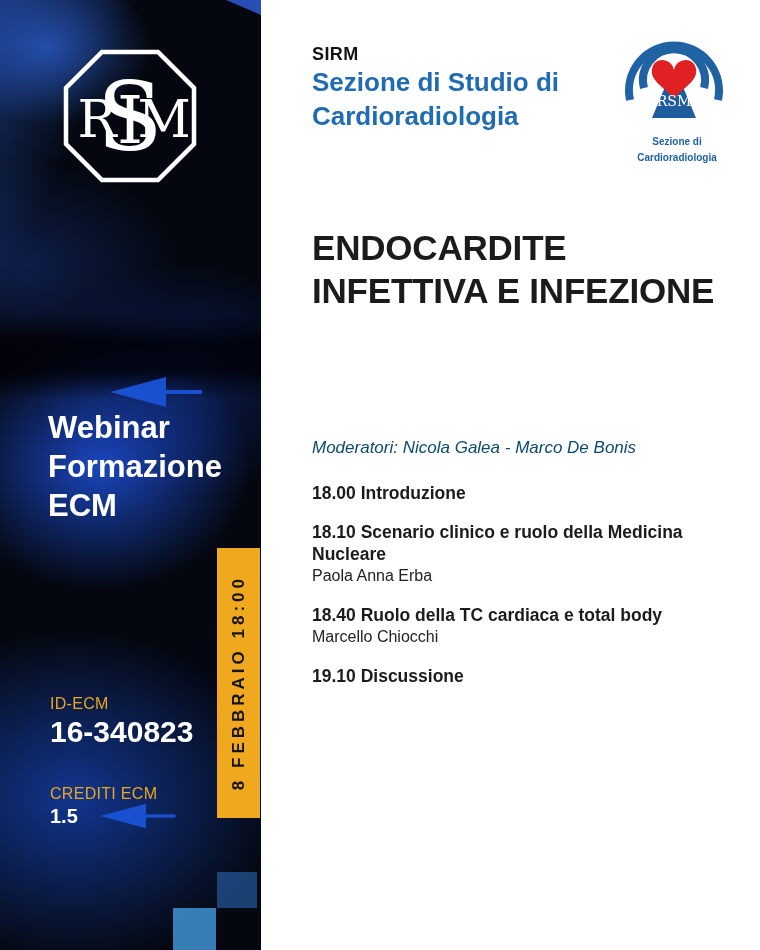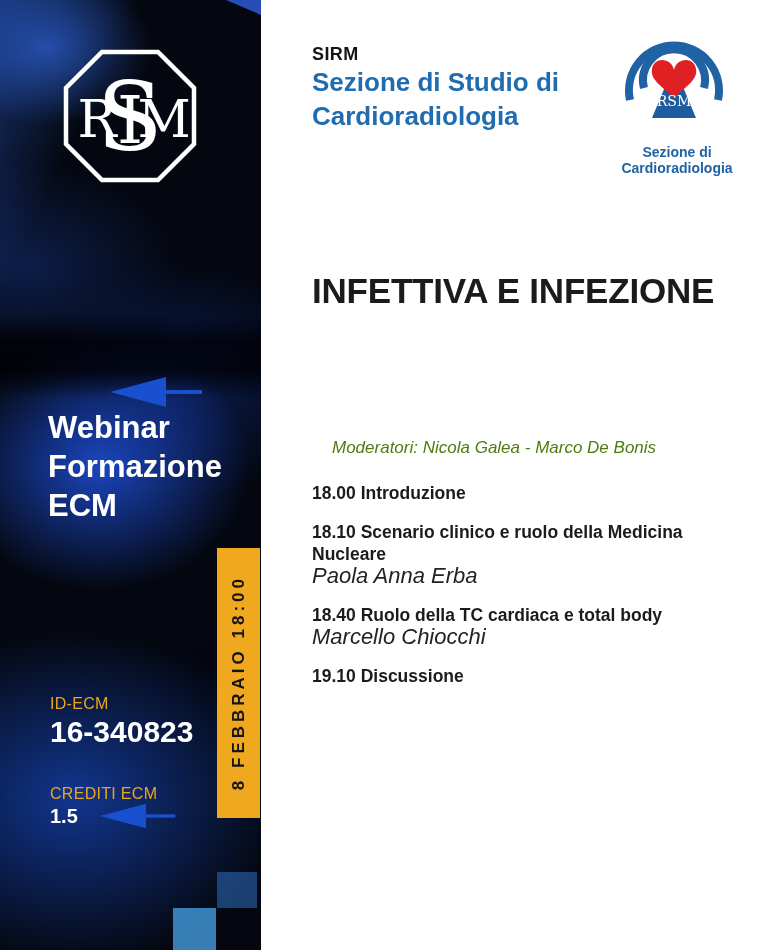--- a/index.html
+++ b/index.html
@@ -76,30 +76,30 @@
 
   
   .main { position:absolute; left:261px; top:0; width:499px; height:950px; }
 
   .header-text { position:absolute; left:51px; top:44px; }
   .org-name { font-size:18px; font-weight:bold; color:#141414; letter-spacing:0.4px; }
   .section-name { margin-top:0; font-size:26px; font-weight:bold; color:#1f6cb0; line-height:34px; }
 
   .section-logo { position:absolute; right:22px; top:28px; width:122px; text-align:center; }
   .section-logo svg { width:110px; height:100px; }
-  .logo-caption { margin-top:12px; font-size:14px; font-weight:bold; color:#2063a4; line-height:16px; }
+  .logo-caption { margin-top:2px; font-size:10px; font-weight:bold; color:#2063a4; line-height:16px; }
 
   .main-title { position:absolute; left:51px; top:226px; font-size:35px; font-weight:bold;
     color:#1b1b1b; line-height:43px; letter-spacing:-0.2px; }
 
   .program { position:absolute; left:51px; top:438px; width:420px; }
-  .moderators { font-style:italic; font-size:17px; color:#4d7c0f; margin-bottom:24px;margin-left:20px; }
+  .moderators { font-style:italic; font-size:17px; color:#0c4a6e; margin-bottom:24px; }
   .program-item { margin-bottom:17px; }
   .program-item .item-title { font-size:17.5px; font-weight:bold; color:#1b1b1b; line-height:22px; max-width:380px; }
-  .program-item .speaker { font-style:italic; font-size:22px; color:#222; line-height:22px; }
+  .program-item .speaker { font-size:16px; color:#222; line-height:22px; }
   .program-item .speaker:empty { display:none; }
 
   .footer { position:absolute; left:51px; top:826px; }
   .footer-line { width:217px; height:4px; background:#1a72b8; }
   .role-label { margin-top:14px; font-size:17px; color:#1b1b1b; }
   .resp-name { margin-top:1px; font-size:29px; font-weight:bold; color:#141414; letter-spacing:-0.2px; }
 </style>
 </head>
 <body>
 
@@ -170,21 +170,21 @@
         <path d="M52 42 C 50 30, 32 28, 30 41 C 28 52, 40 58, 52 70 C 64 58, 76 52, 74 41 C 72 28, 54 30, 52 42 Z" fill="#e02124"></path>
         <text x="52" y="78" font-size="14" text-anchor="middle" fill="#ffffff" font-family="DejaVu Serif, serif">RSM</text>
       </svg>
       <div class="logo-caption">
         <span>Sezione di</span><br>
         <span>Cardioradiologia</span>
       </div>
     </div>
 
     <h1 class="main-title">
-      <br>
+      <span>ENDOCARDITE</span><br>
       <span>INFETTIVA E INFEZIONE</span><br>
     </h1>
 
     <section class="program">
       <div class="moderators">Moderatori: Nicola Galea - Marco De Bonis</div>
 
       <div class="program-item">
         <div class="item-title">18.00 Introduzione</div>
 
       </div>

